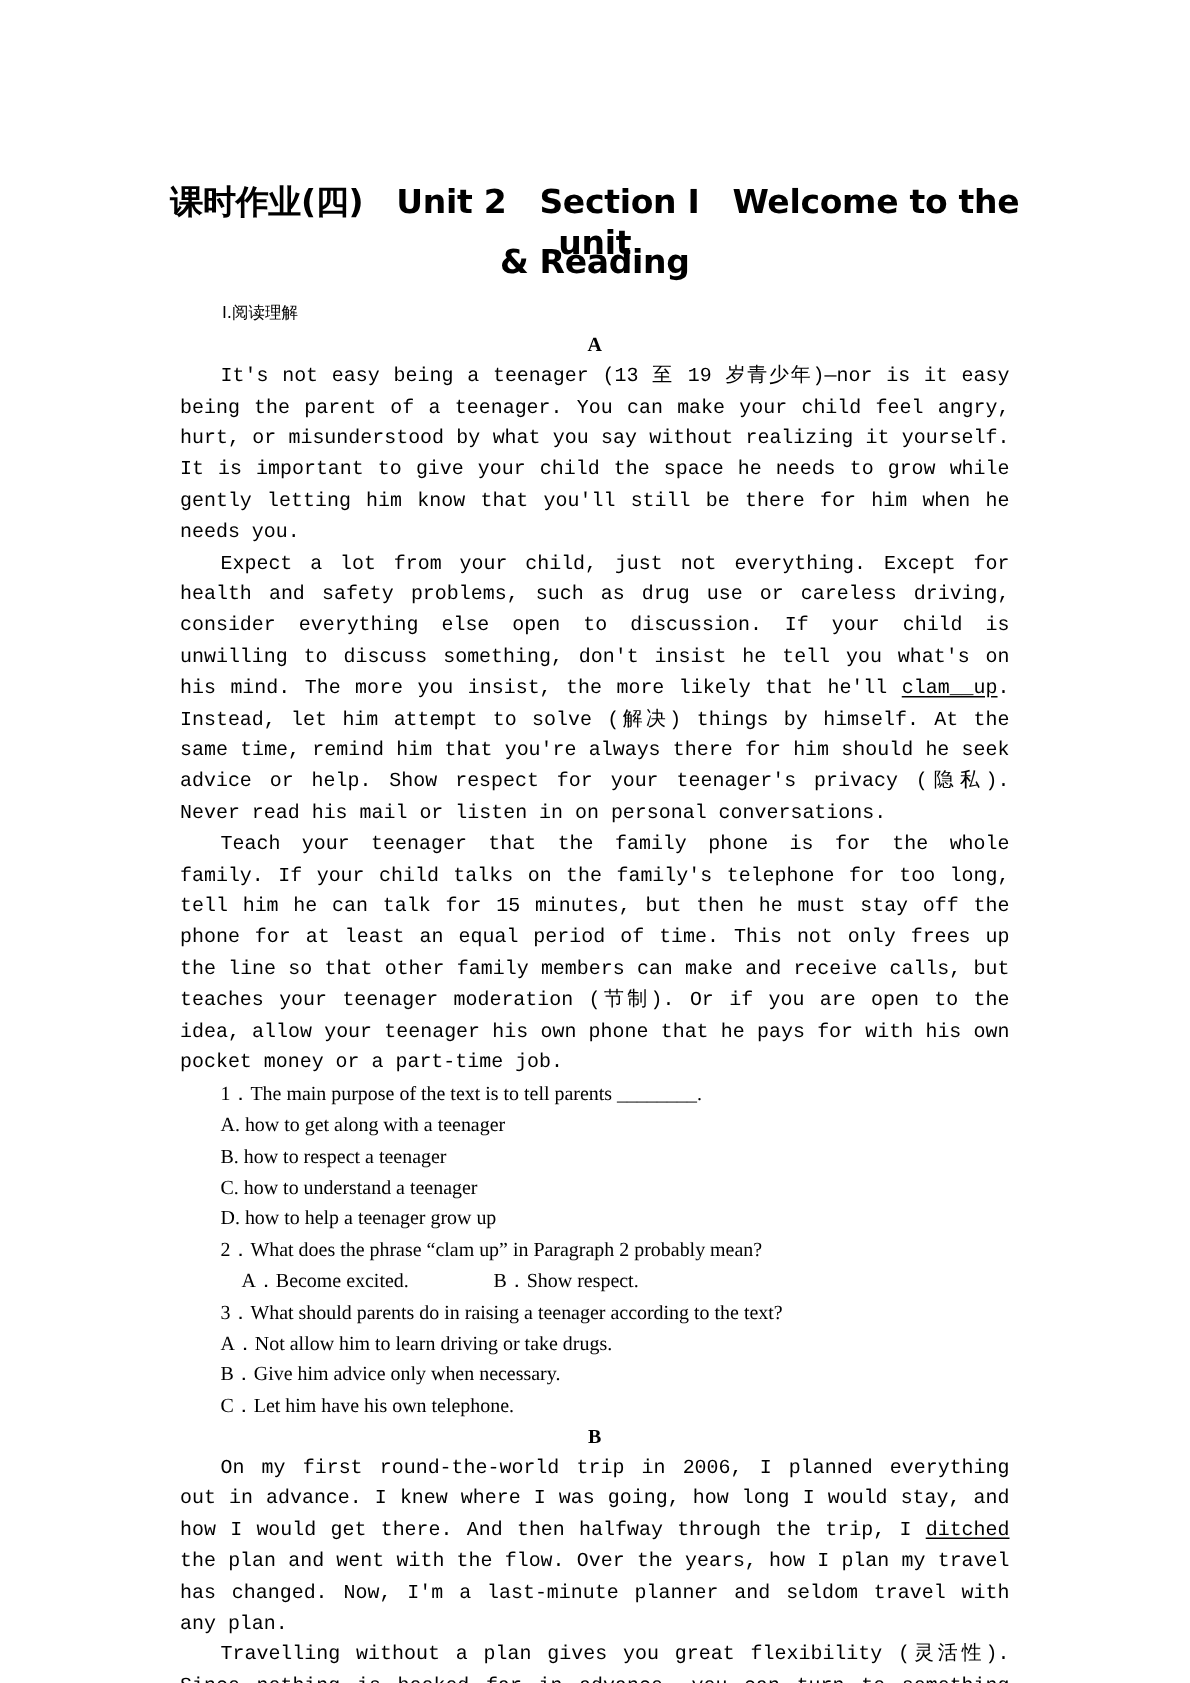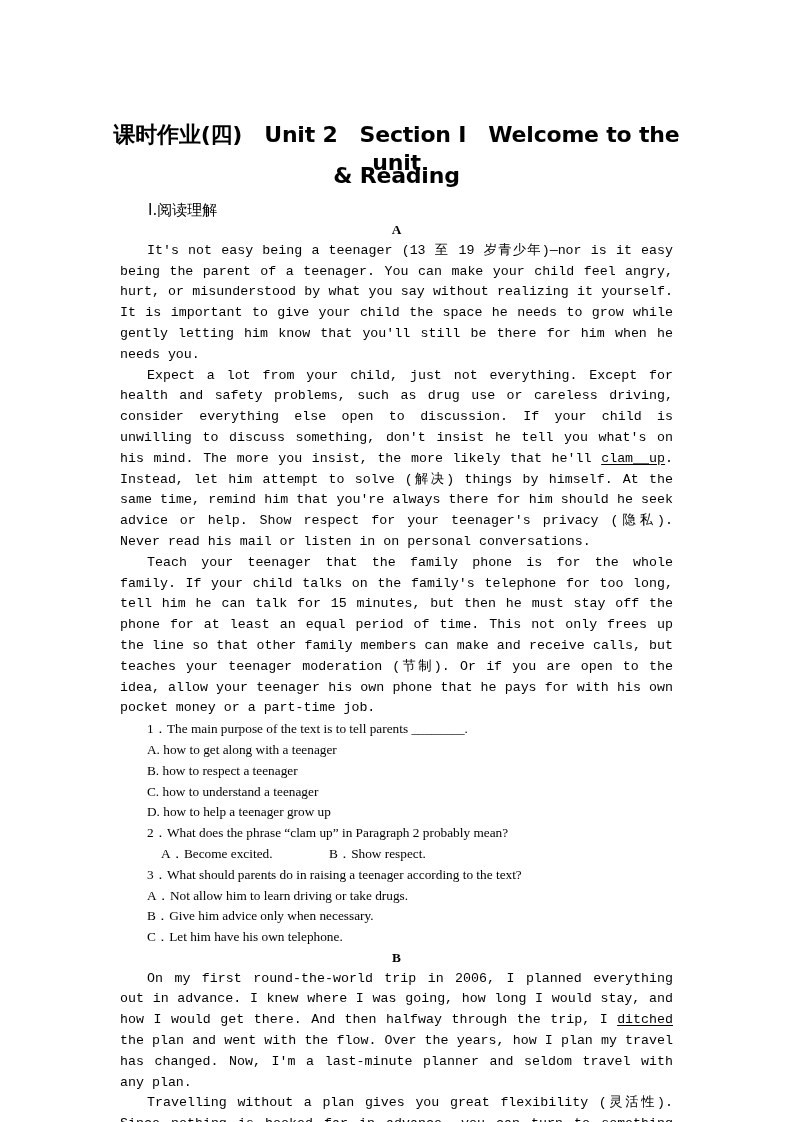--- a/index.html
+++ b/index.html
@@ -7,21 +7,21 @@
   .page { position: absolute; left: 0; top: 0; width: 793px; height: 1122px; }
   .title {
     position: absolute; left: 110px; width: 573px; text-align: center;
     font-family: "DejaVu Sans", sans-serif; font-weight: bold; font-size: 22px; letter-spacing: -0.2px;
   }
   .title.l1 { top: 120px; }
   .title.l2 { top: 163px; }
   .title .gap { display: inline-block; width: 22px; }
   .section-label {
     position: absolute; left: 148px; top: 201px;
-    font-family: "DejaVu Sans", sans-serif; font-size: 15px;
+    font-family: "DejaVu Sans", sans-serif; font-size: 11px;
   }
   .body {
     position: absolute; left: 120px; width: 553px;
     font-family: "Liberation Serif", serif; font-size: 13.3px; line-height: 20.8px;
   }
   .center-head { text-align: center; font-weight: bold; }
   .para { text-align: justify; text-indent: 27px; margin: 0; font-family: Liberation Mono, monospace; }
   .q { margin: 0; padding-left: 27px; white-space: pre; }
   .opt2 { display: inline-block; width: 168px; margin-left: 14px; }
   u { text-decoration: underline; text-underline-offset: 2px; }

